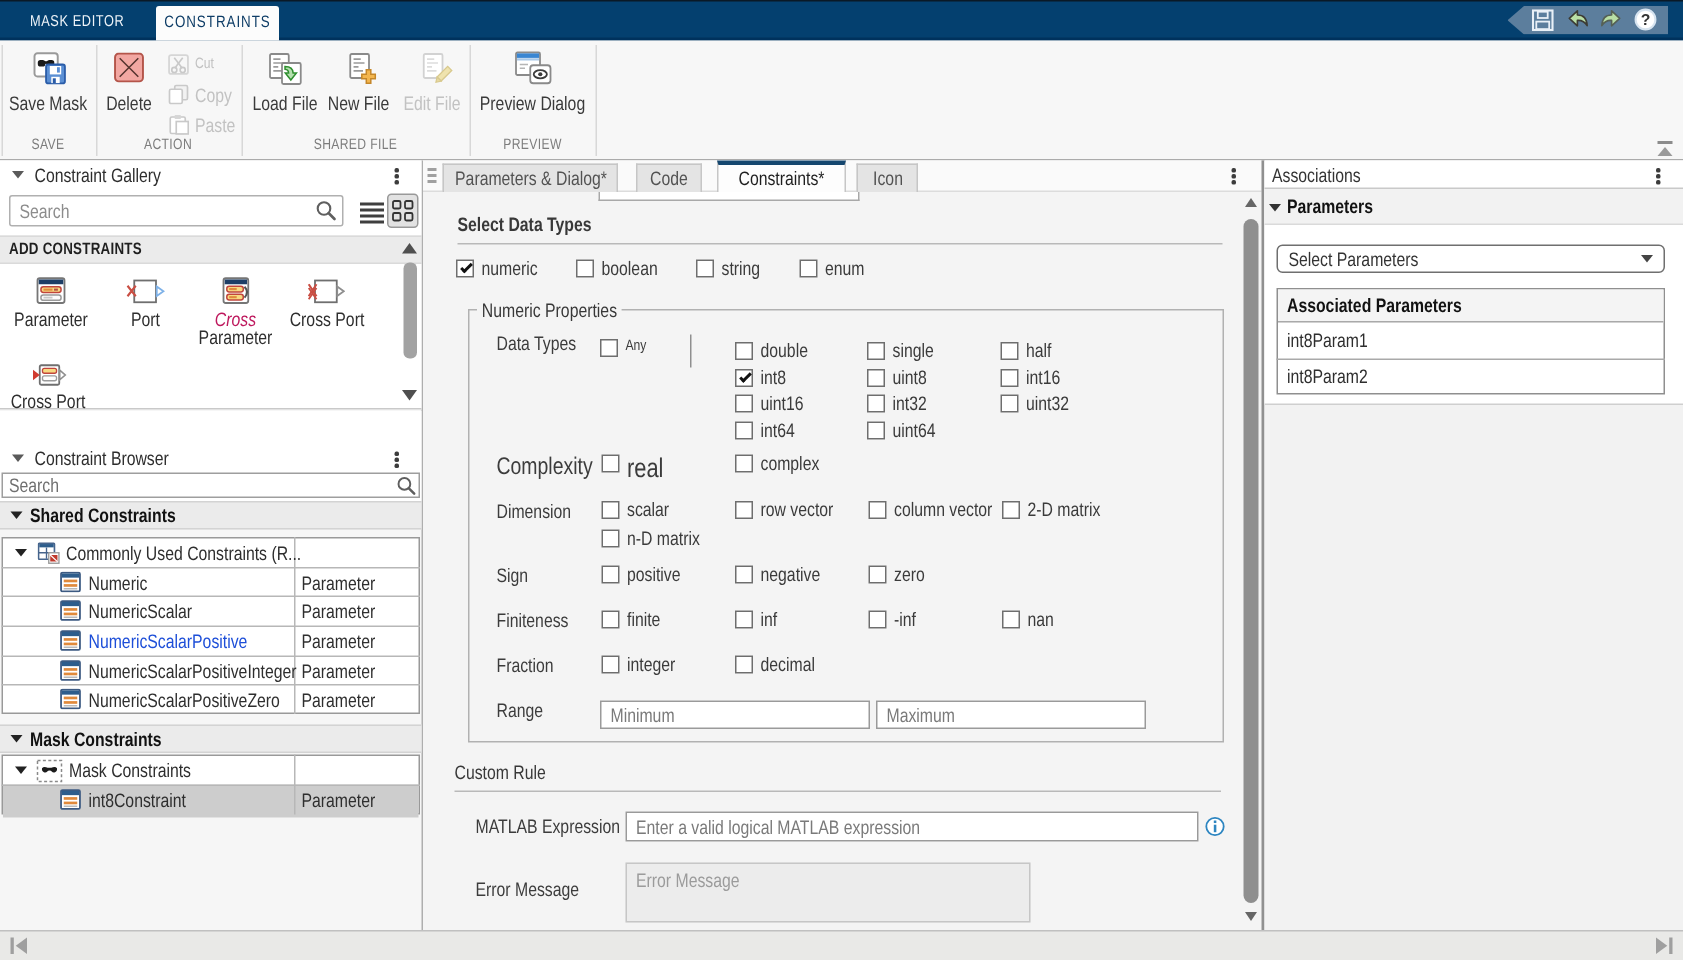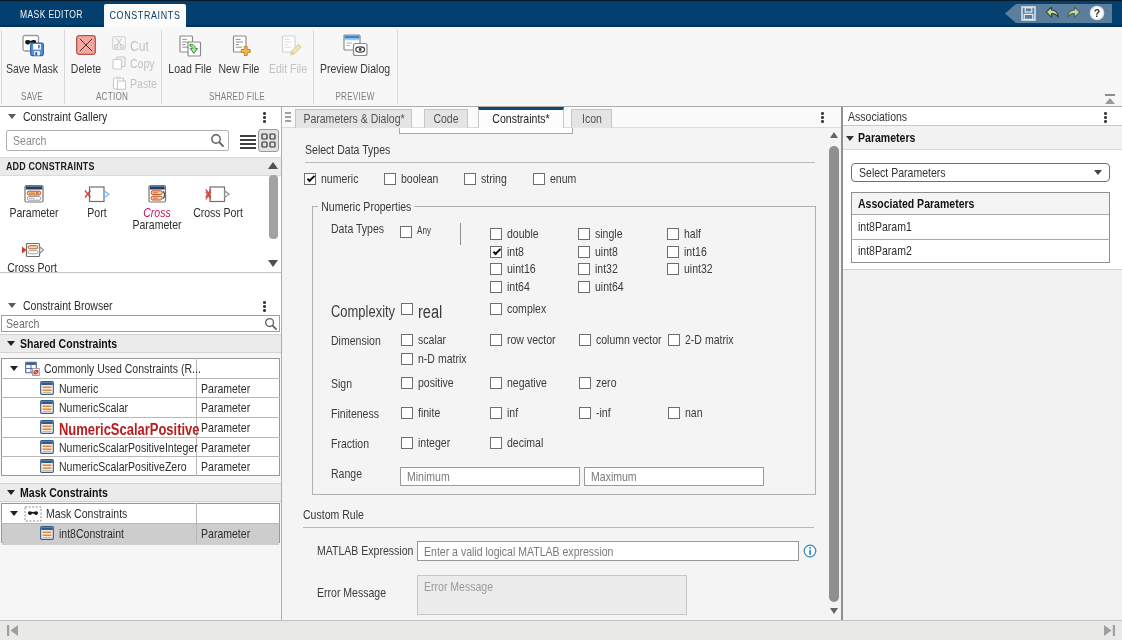--- a/index.html
+++ b/index.html
@@ -62,21 +62,21 @@
 <line x1="16.2" y1="3.8" x2="3.8" y2="16.2" stroke="#54332e" stroke-width="1"></line>
   </svg>
 <div class="t" style="left:86px;top:62px;font-size:13px;color:#3a3a3a;font-weight:400;transform:translateX(-50%);"><span class="sqc" style="transform:scaleX(0.81);">Delete</span></div>
 <svg class="ab" style="left:112px;top:36px" width="14" height="14" viewBox="0 0 14 14">
 <rect x="0.7" y="0.7" width="12.6" height="12.6" rx="1.5" fill="none" stroke="#d6d6d6" stroke-width="1.2"></rect>
 <line x1="4.2" y1="2.5" x2="9.5" y2="9.5" stroke="#c9c9c9" stroke-width="1.1"></line>
 <line x1="9.8" y1="2.5" x2="4.5" y2="9.5" stroke="#c9c9c9" stroke-width="1.1"></line>
 <circle cx="4.2" cy="10.6" r="1.7" fill="none" stroke="#c9c9c9" stroke-width="1.1"></circle>
 <circle cx="9.8" cy="10.6" r="1.7" fill="none" stroke="#c9c9c9" stroke-width="1.1"></circle>
   </svg>
-<div class="t" style="left:130px;top:37px;font-size:15px;color:#c2c2c2;font-weight:400;"><span class="sq" style="transform:scaleX(0.81);">Cut</span></div>
+<div class="t" style="left:130px;top:37px;font-size:10px;color:#c2c2c2;font-weight:400;"><span class="sq" style="transform:scaleX(0.81);">Cut</span></div>
 <svg class="ab" style="left:112px;top:56px" width="14" height="14" viewBox="0 0 14 14">
 <rect x="4.5" y="1" width="8.5" height="9.5" rx="1" fill="#f2f2f2" stroke="#c9c9c9" stroke-width="1.1"></rect>
 <rect x="1" y="3.5" width="8.5" height="9.5" rx="1" fill="#fff" stroke="#c9c9c9" stroke-width="1.1"></rect>
   </svg>
 <div class="t" style="left:130px;top:57px;font-size:13px;color:#c2c2c2;font-weight:400;text-align:center;"><span class="sq" style="transform:scaleX(0.81);">Copy</span></div>
 <svg class="ab" style="left:112px;top:76px" width="14" height="14" viewBox="0 0 14 14">
 <rect x="1.5" y="2" width="10" height="11" rx="1" fill="#fff" stroke="#c9c9c9" stroke-width="1.1"></rect>
 <rect x="4.5" y="0.7" width="4" height="2.6" fill="#d6d6d6"></rect>
 <rect x="5.5" y="5" width="8" height="8.3" fill="#fff" stroke="#c9c9c9" stroke-width="1.1"></rect>
   </svg>
@@ -252,21 +252,21 @@
   </svg>
 <div class="t" style="left:59px;top:401.34000000000003px;font-size:13px;color:#2e2e2e;font-weight:400;"><span class="sq" style="transform:scaleX(0.81);">NumericScalar</span></div>
 <div class="t" style="left:201px;top:401.34000000000003px;font-size:13px;color:#2e2e2e;font-weight:400;"><span class="sq" style="transform:scaleX(0.81);">Parameter</span></div>
 <svg class="ab" style="left:40px;top:420.01px" width="14" height="14" viewBox="0 0 14 14">
 <rect x="0.7" y="0.7" width="12.6" height="12.6" rx="1" fill="#fff" stroke="#3c5a82" stroke-width="1.2"></rect>
 <rect x="1.3" y="1.3" width="11.4" height="2.8" fill="#2d5d8c"></rect>
 <rect x="2.5" y="5.4" width="9" height="1.8" fill="#e08a3c"></rect>
 <rect x="2.5" y="8.4" width="9" height="1.8" fill="#e08a3c"></rect>
 <rect x="2.5" y="11" width="9" height="1" fill="#b9b9b9"></rect>
   </svg>
-<div class="t" style="left:59px;top:421.01px;font-size:16px;color:#b91c1c;font-weight:700;"><span class="sq" style="transform:scaleX(0.81);">NumericScalarPositive</span></div>
+<div class="t" style="left:59px;top:421.01px;font-size:13px;color:#1d4ed8;font-weight:400;"><span class="sq" style="transform:scaleX(0.81);">NumericScalarPositive</span></div>
 <div class="t" style="left:201px;top:421.01px;font-size:13px;color:#2e2e2e;font-weight:400;"><span class="sq" style="transform:scaleX(0.81);">Parameter</span></div>
 <svg class="ab" style="left:40px;top:439.68px" width="14" height="14" viewBox="0 0 14 14">
 <rect x="0.7" y="0.7" width="12.6" height="12.6" rx="1" fill="#fff" stroke="#3c5a82" stroke-width="1.2"></rect>
 <rect x="1.3" y="1.3" width="11.4" height="2.8" fill="#2d5d8c"></rect>
 <rect x="2.5" y="5.4" width="9" height="1.8" fill="#e08a3c"></rect>
 <rect x="2.5" y="8.4" width="9" height="1.8" fill="#e08a3c"></rect>
 <rect x="2.5" y="11" width="9" height="1" fill="#b9b9b9"></rect>
   </svg>
 <div class="t" style="left:59px;top:440.68px;font-size:13px;color:#2e2e2e;font-weight:400;"><span class="sq" style="transform:scaleX(0.81);">NumericScalarPositiveInteger</span></div>
 <div class="t" style="left:201px;top:440.68px;font-size:13px;color:#2e2e2e;font-weight:400;"><span class="sq" style="transform:scaleX(0.81);">Parameter</span></div>
@@ -311,21 +311,21 @@
 <div style="position:absolute;left:424px;top:109px;width:44px;height:19px;background:#e4e4e4;border:1px solid #c6c6c6;border-bottom:none;"></div>
 <div class="t" style="left:446.0px;top:112px;font-size:13px;color:#525252;font-weight:400;transform:translateX(-50%);"><span class="sqc" style="transform:scaleX(0.81);">Code</span></div>
 <div style="position:absolute;left:571px;top:109px;width:41px;height:19px;background:#e4e4e4;border:1px solid #c6c6c6;border-bottom:none;"></div>
 <div class="t" style="left:591.5px;top:112px;font-size:13px;color:#525252;font-weight:400;transform:translateX(-50%);"><span class="sqc" style="transform:scaleX(0.81);">Icon</span></div>
 <div style="position:absolute;left:478px;top:107px;width:86px;height:21px;background:#fdfdfd;border-left:1px solid #c6c6c6;border-right:1px solid #c6c6c6;border-top:3px solid #14466e;"></div>
 <div class="t" style="left:521px;top:112px;font-size:13px;color:#1f1f1f;font-weight:400;transform:translateX(-50%);"><span class="sqc" style="transform:scaleX(0.81);">Constraints*</span></div>
 <div style="position:absolute;left:399px;top:128px;width:174px;height:6px;background:#fff;border-left:1px solid #a8a8a8;border-right:1px solid #a8a8a8;border-bottom:1px solid #a8a8a8;"></div>
 <div style="position:absolute;left:821px;top:112px;width:2.5px;height:2.5px;background:#3c3c3c;border-radius:50%;"></div>
 <div style="position:absolute;left:821px;top:116px;width:2.5px;height:2.5px;background:#3c3c3c;border-radius:50%;"></div>
 <div style="position:absolute;left:821px;top:120px;width:2.5px;height:2.5px;background:#3c3c3c;border-radius:50%;"></div>
-<div class="t" style="left:305px;top:143px;font-size:13px;color:#383838;font-weight:400;"><span class="sq" style="transform:scaleX(0.81);">Select Data Types</span></div>
+<div class="t" style="left:305px;top:143px;font-size:13px;color:#383838;font-weight:700;"><span class="sq" style="transform:scaleX(0.81);">Select Data Types</span></div>
 <div style="position:absolute;left:305px;top:162px;width:510px;height:1px;background:#b9b9b9;"></div>
 <div class="cb" style="left:304px;top:173px;width:12px;height:12px;"></div>
 <div class="chk" style="left:307px;top:176px;"></div>
 <div class="t" style="left:321px;top:172px;font-size:13px;color:#3b3b3b;font-weight:400;"><span class="sq" style="transform:scaleX(0.81);">numeric</span></div>
 <div class="cb" style="left:384px;top:173px;width:12px;height:12px;"></div>
 <div class="t" style="left:401px;top:172px;font-size:13px;color:#3b3b3b;font-weight:400;"><span class="sq" style="transform:scaleX(0.81);">boolean</span></div>
 <div class="cb" style="left:464px;top:173px;width:12px;height:12px;"></div>
 <div class="t" style="left:481px;top:172px;font-size:13px;color:#3b3b3b;font-weight:400;"><span class="sq" style="transform:scaleX(0.81);">string</span></div>
 <div class="cb" style="left:533px;top:173px;width:12px;height:12px;"></div>
 <div class="t" style="left:550px;top:172px;font-size:13px;color:#3b3b3b;font-weight:400;text-align:center;"><span class="sq" style="transform:scaleX(0.81);">enum</span></div>

